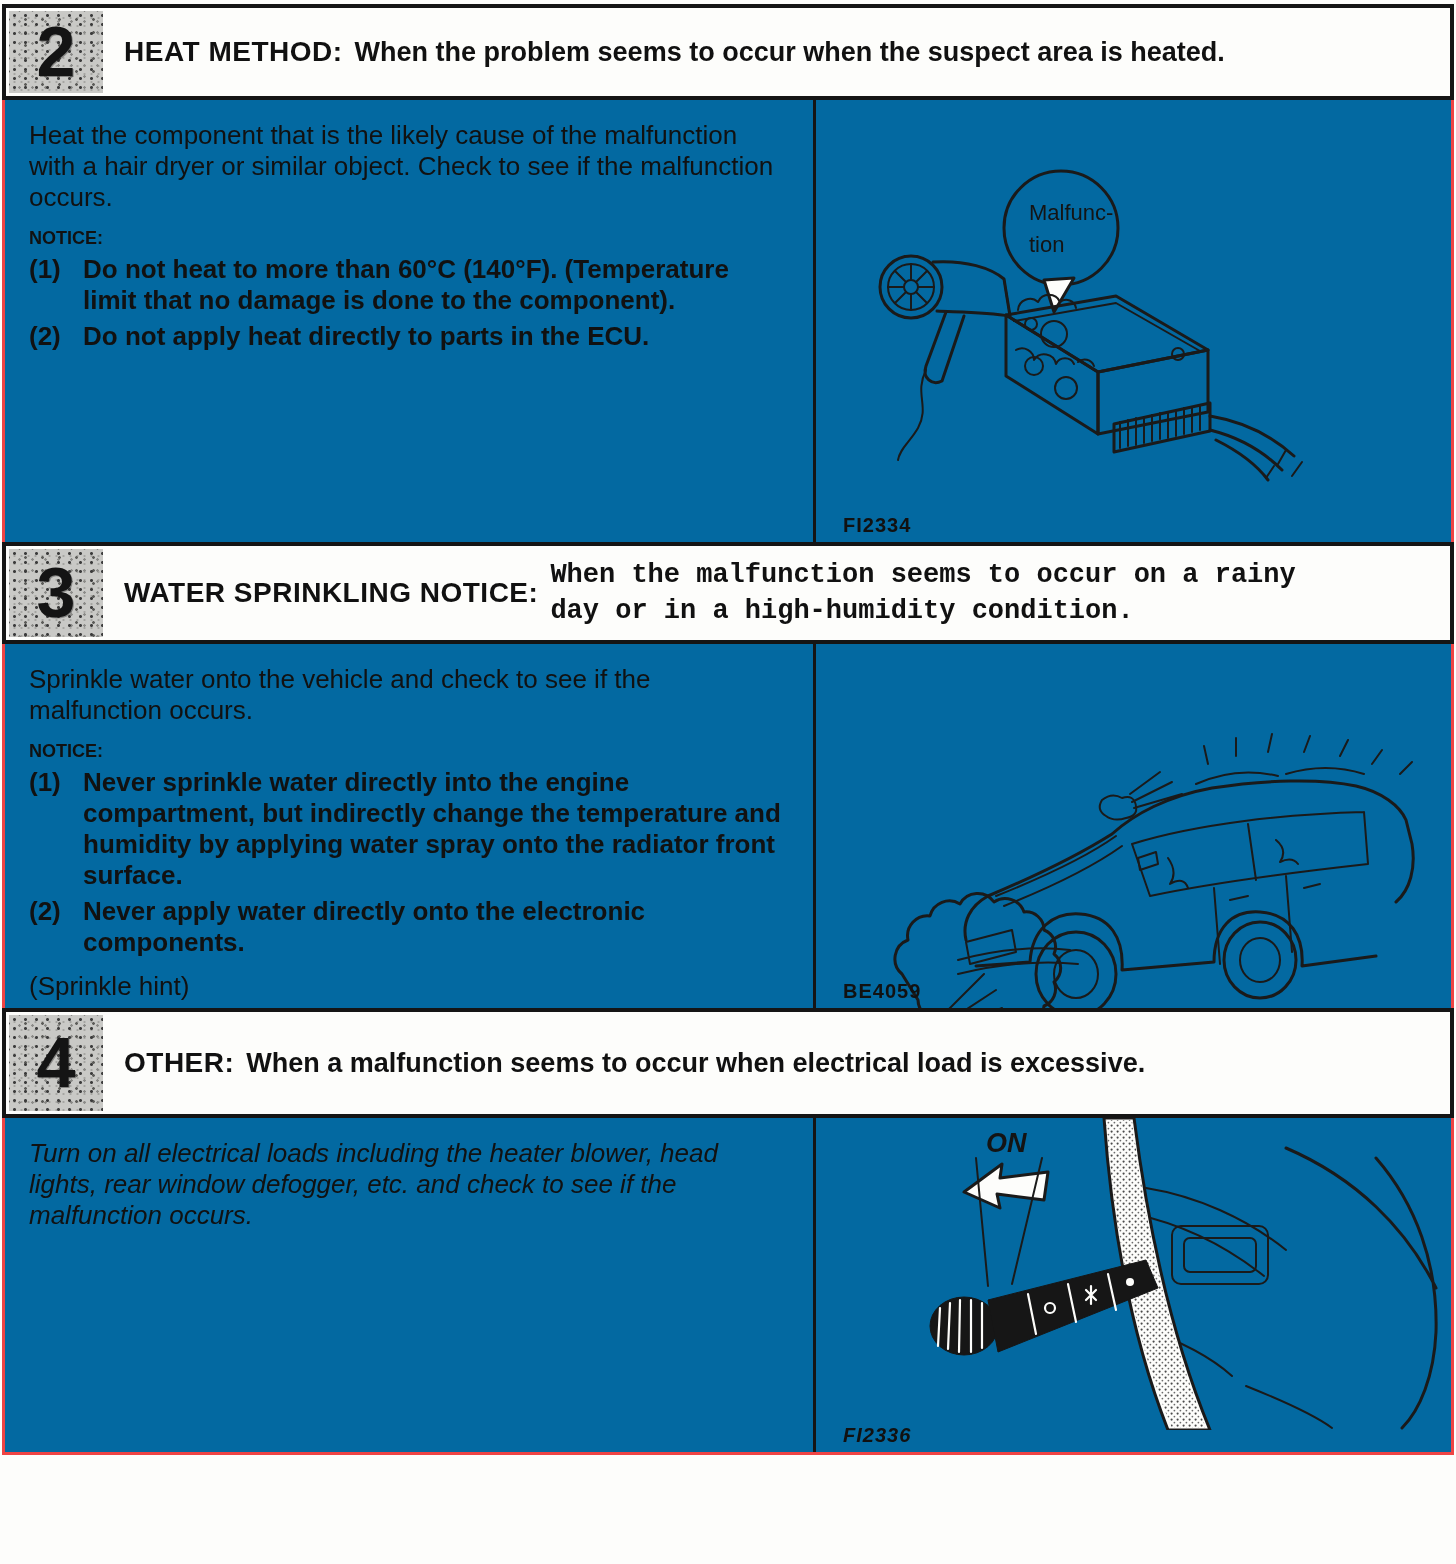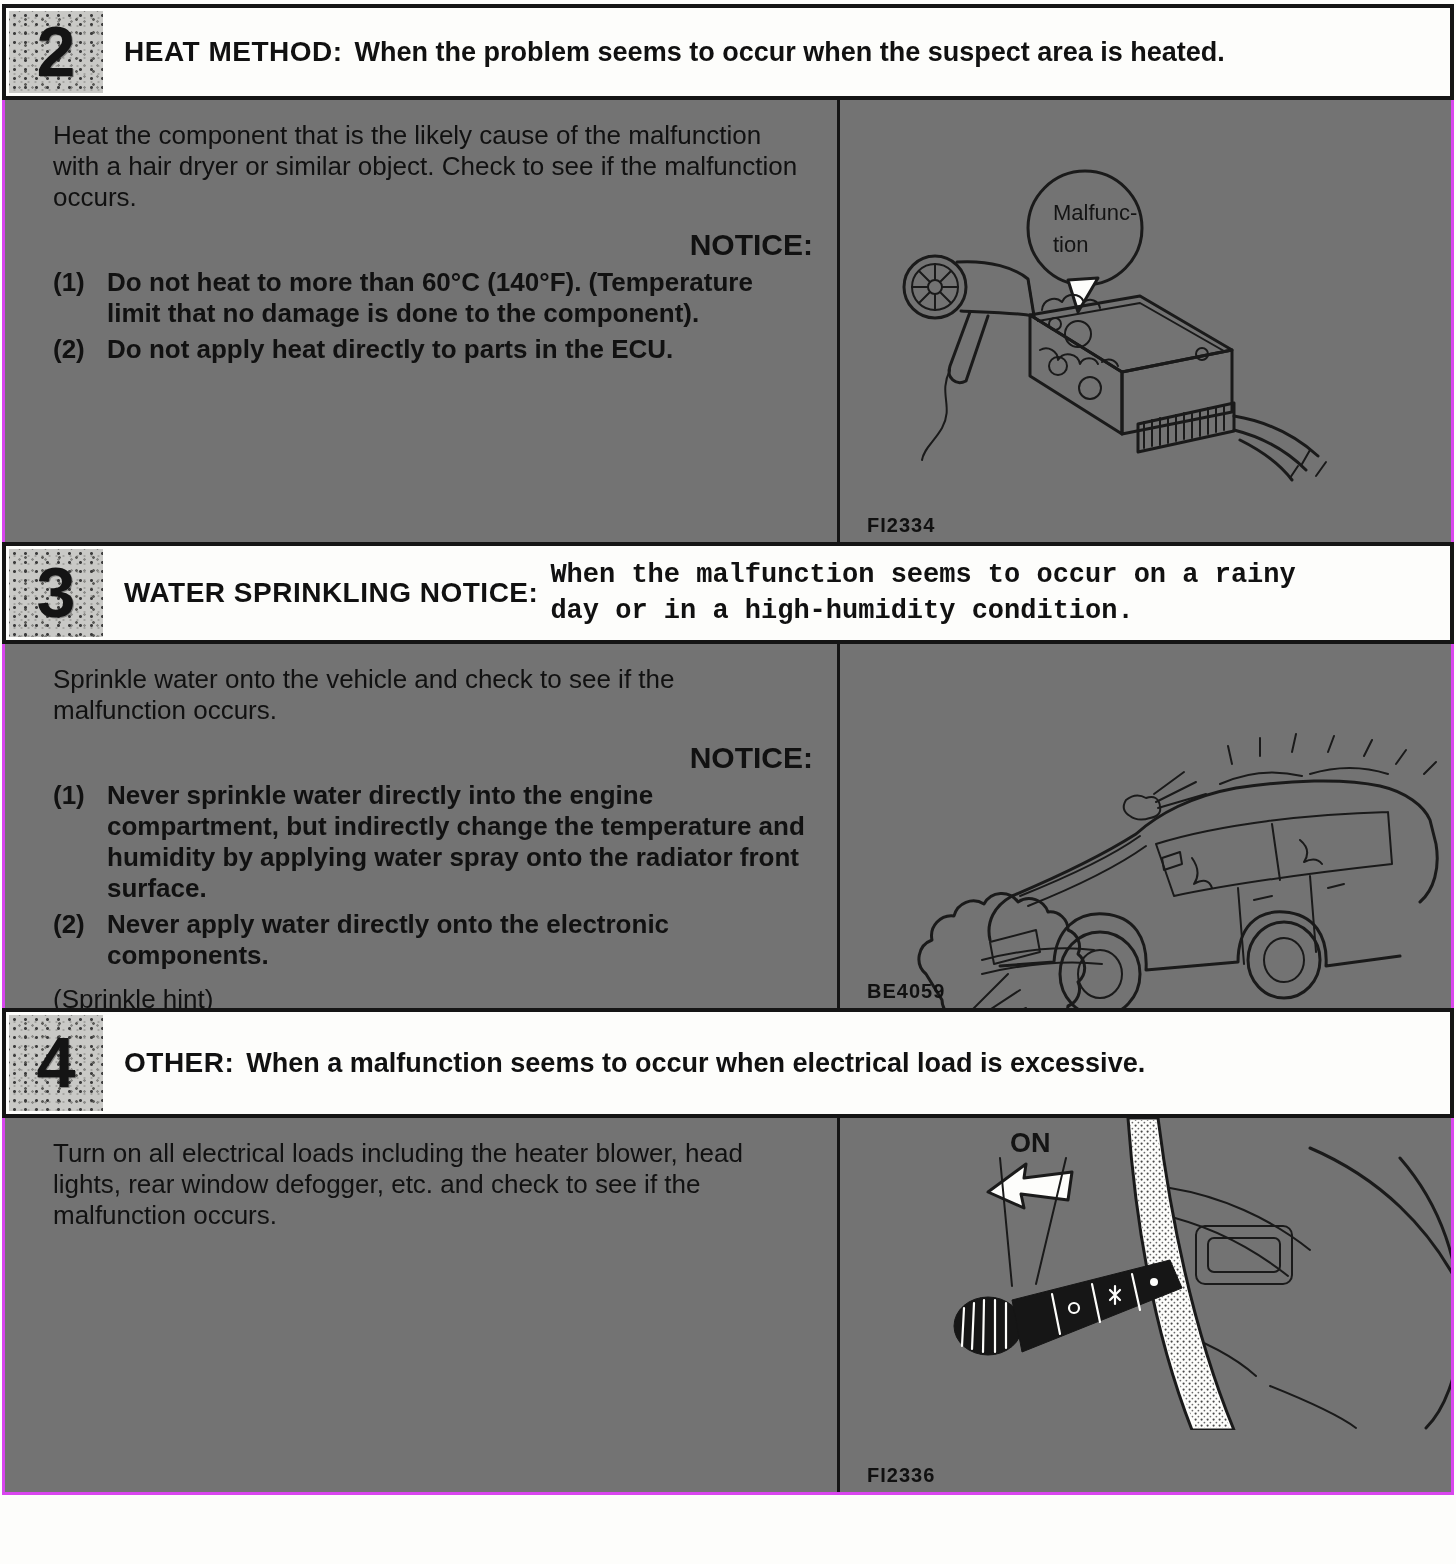--- a/index.html
+++ b/index.html
@@ -29,32 +29,32 @@
   }
   .numbox .numeral{
     font-size:70px;font-weight:bold;color:#141414;line-height:1;
     text-shadow:1px 1px 0 #00000055;
   }
   .hdr-text{display:flex;align-items:center;margin-left:118px;gap:12px;width:calc(100% - 130px);}
   .hdr-title{font-weight:bold;font-size:28px;letter-spacing:.5px;white-space:nowrap;}
   .hdr-sub{font-weight:bold;font-size:27px;line-height:36px;}
   .hdr.h3 .hdr-sub{width:770px;font-family:Liberation Mono, monospace;}
   .row{
-    box-sizing:border-box;margin:-3px 2px 0 2px;border:3px solid #d946ef;background:#737373;
-    display:flex;align-items:stretch;padding-left:24px;
+    box-sizing:border-box;margin:-3px 2px 0 2px;border:3px solid #ef4444;background:#0369a1;
+    display:flex;align-items:stretch;
   }
   .hdr + .row{margin-top:-3px;}
   .row.r2{height:448px;margin-top:-3px;}
   .row.r3{height:370px;}
-  .row.r4{height:380px;}
+  .row.r4{height:340px;font-style:italic;}
   .hdr.h3,.hdr.h4{margin-top:-3px;}
   .tcell{box-sizing:border-box;width:808px;min-width:808px;padding:12px 24px 0 24px;overflow:hidden;}
   .fcell{box-sizing:border-box;flex:1;border-left:3px solid #151515;position:relative;overflow:hidden;}
   .intro{font-size:26px;line-height:31px;margin:8px 0 0 0;}
-  .notice-label{font-size:30px;font-weight:bold;margin:15px 0 0 0;text-align:right;}
+  .notice-label{font-size:18px;font-weight:bold;margin:15px 0 0 0;}
   .nitem{display:flex;font-weight:bold;font-size:26px;line-height:31px;margin:5px 0 0 0;}
   .nnum{width:54px;flex:none;}
   .ntext{flex:1;}
   .hint-label{font-size:26px;margin:13px 0 0 0;}
   .hint{font-size:26px;line-height:31px;margin:2px 0 0 0;}
   .fig-caption{
     position:absolute;left:27px;bottom:5px;font-size:20px;font-weight:bold;
     letter-spacing:1px;color:#111;
   }
   svg{display:block;}

